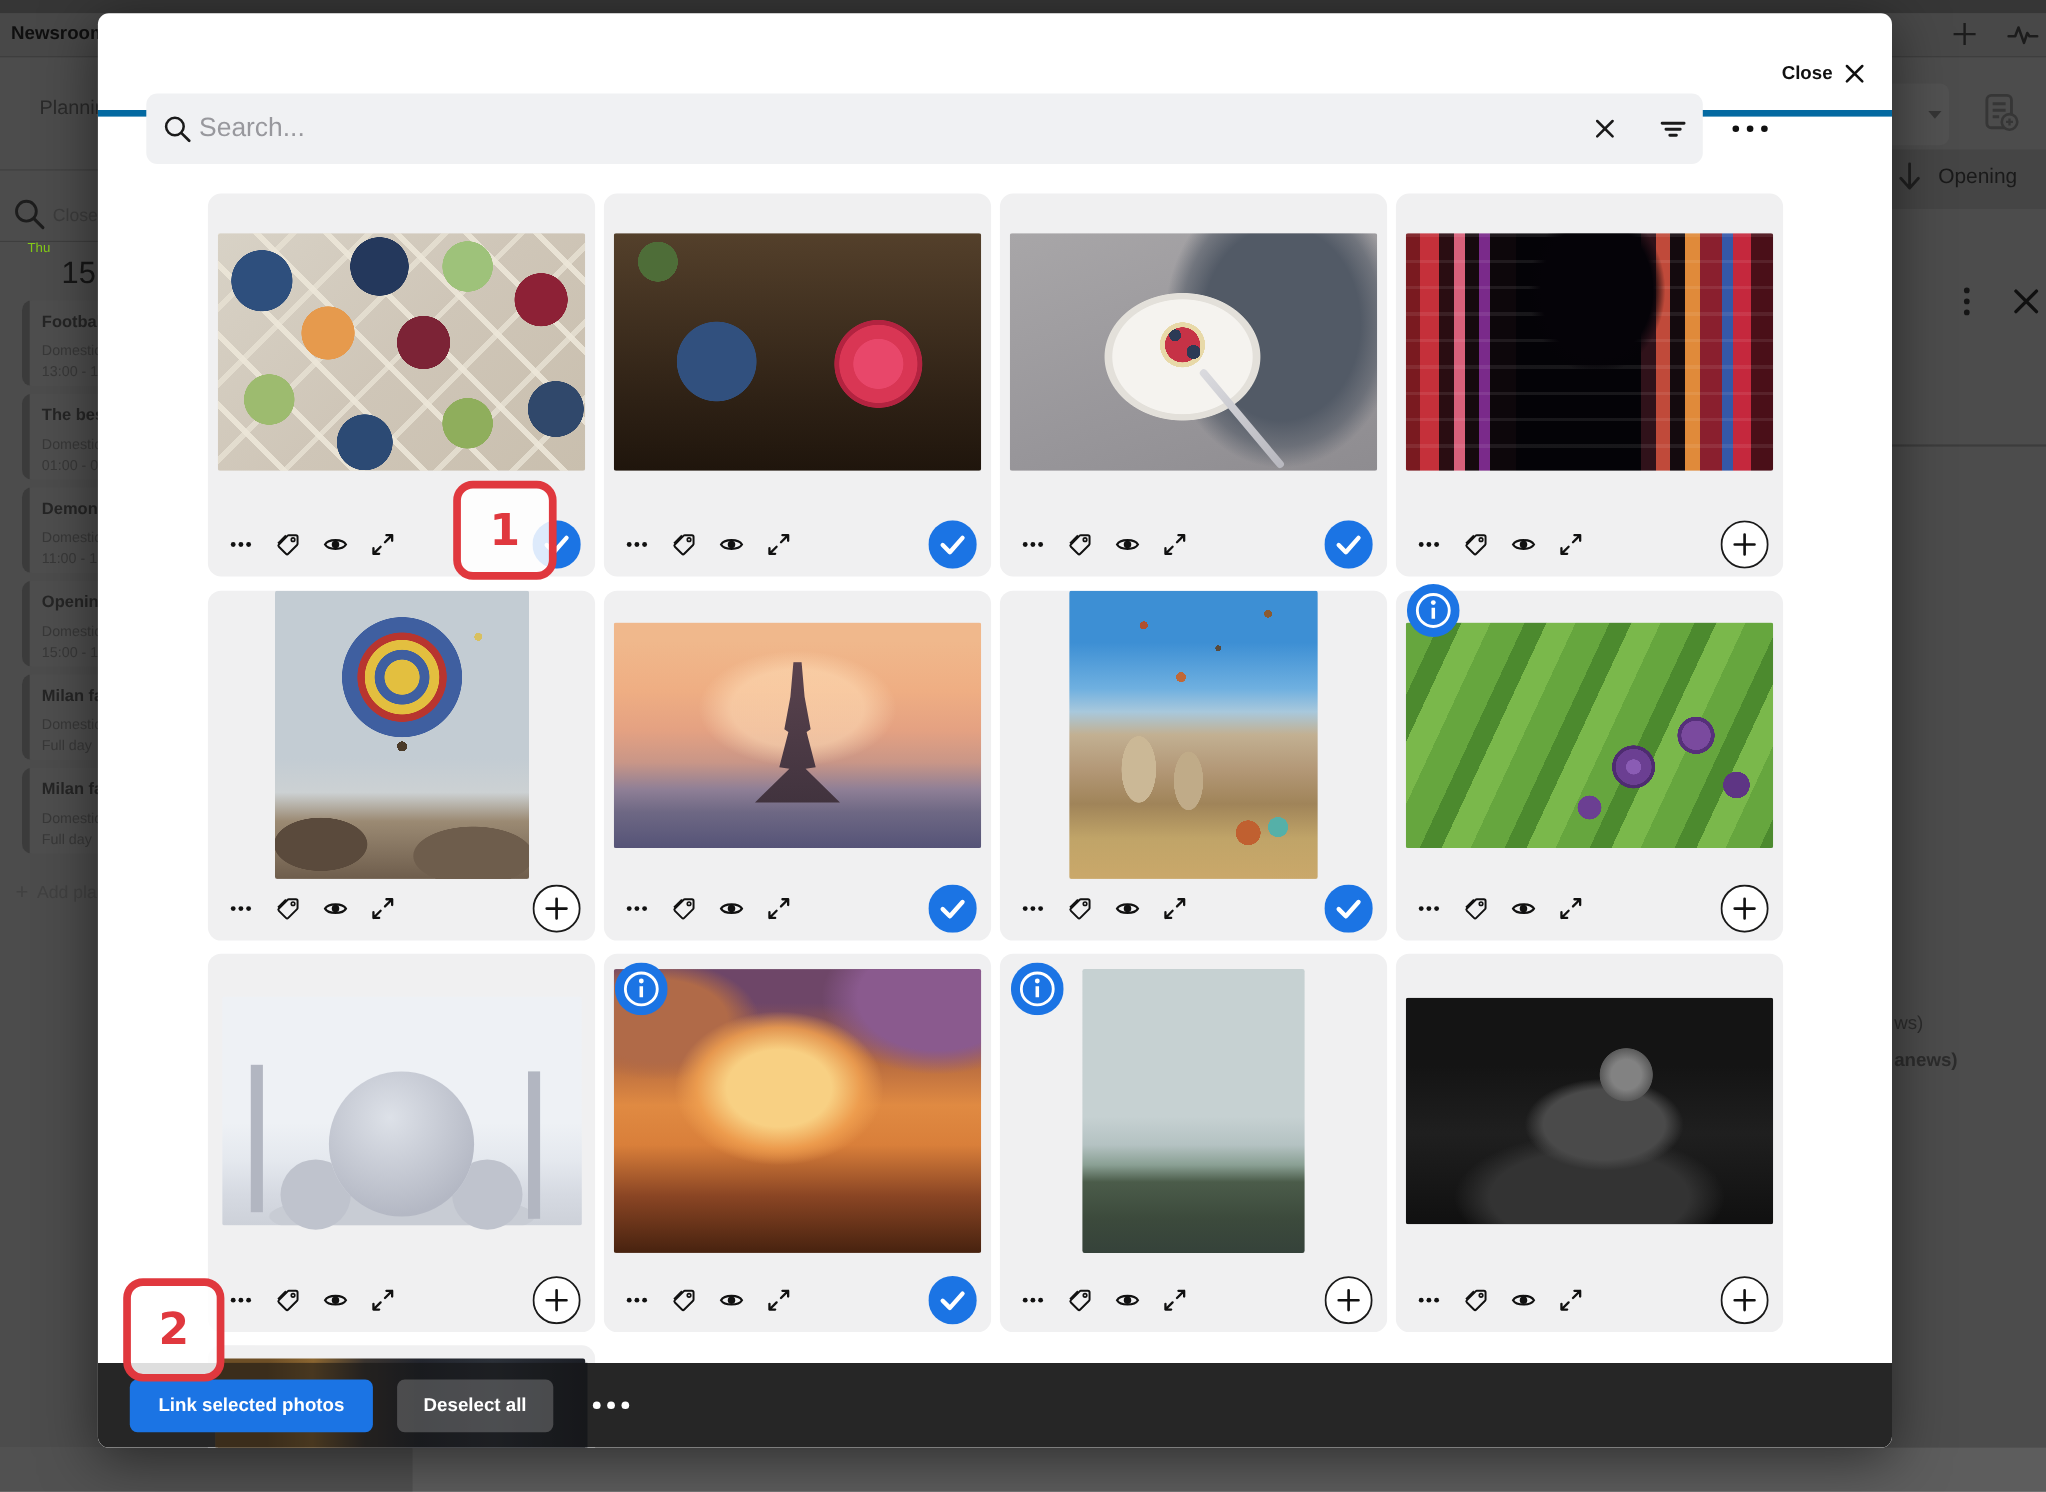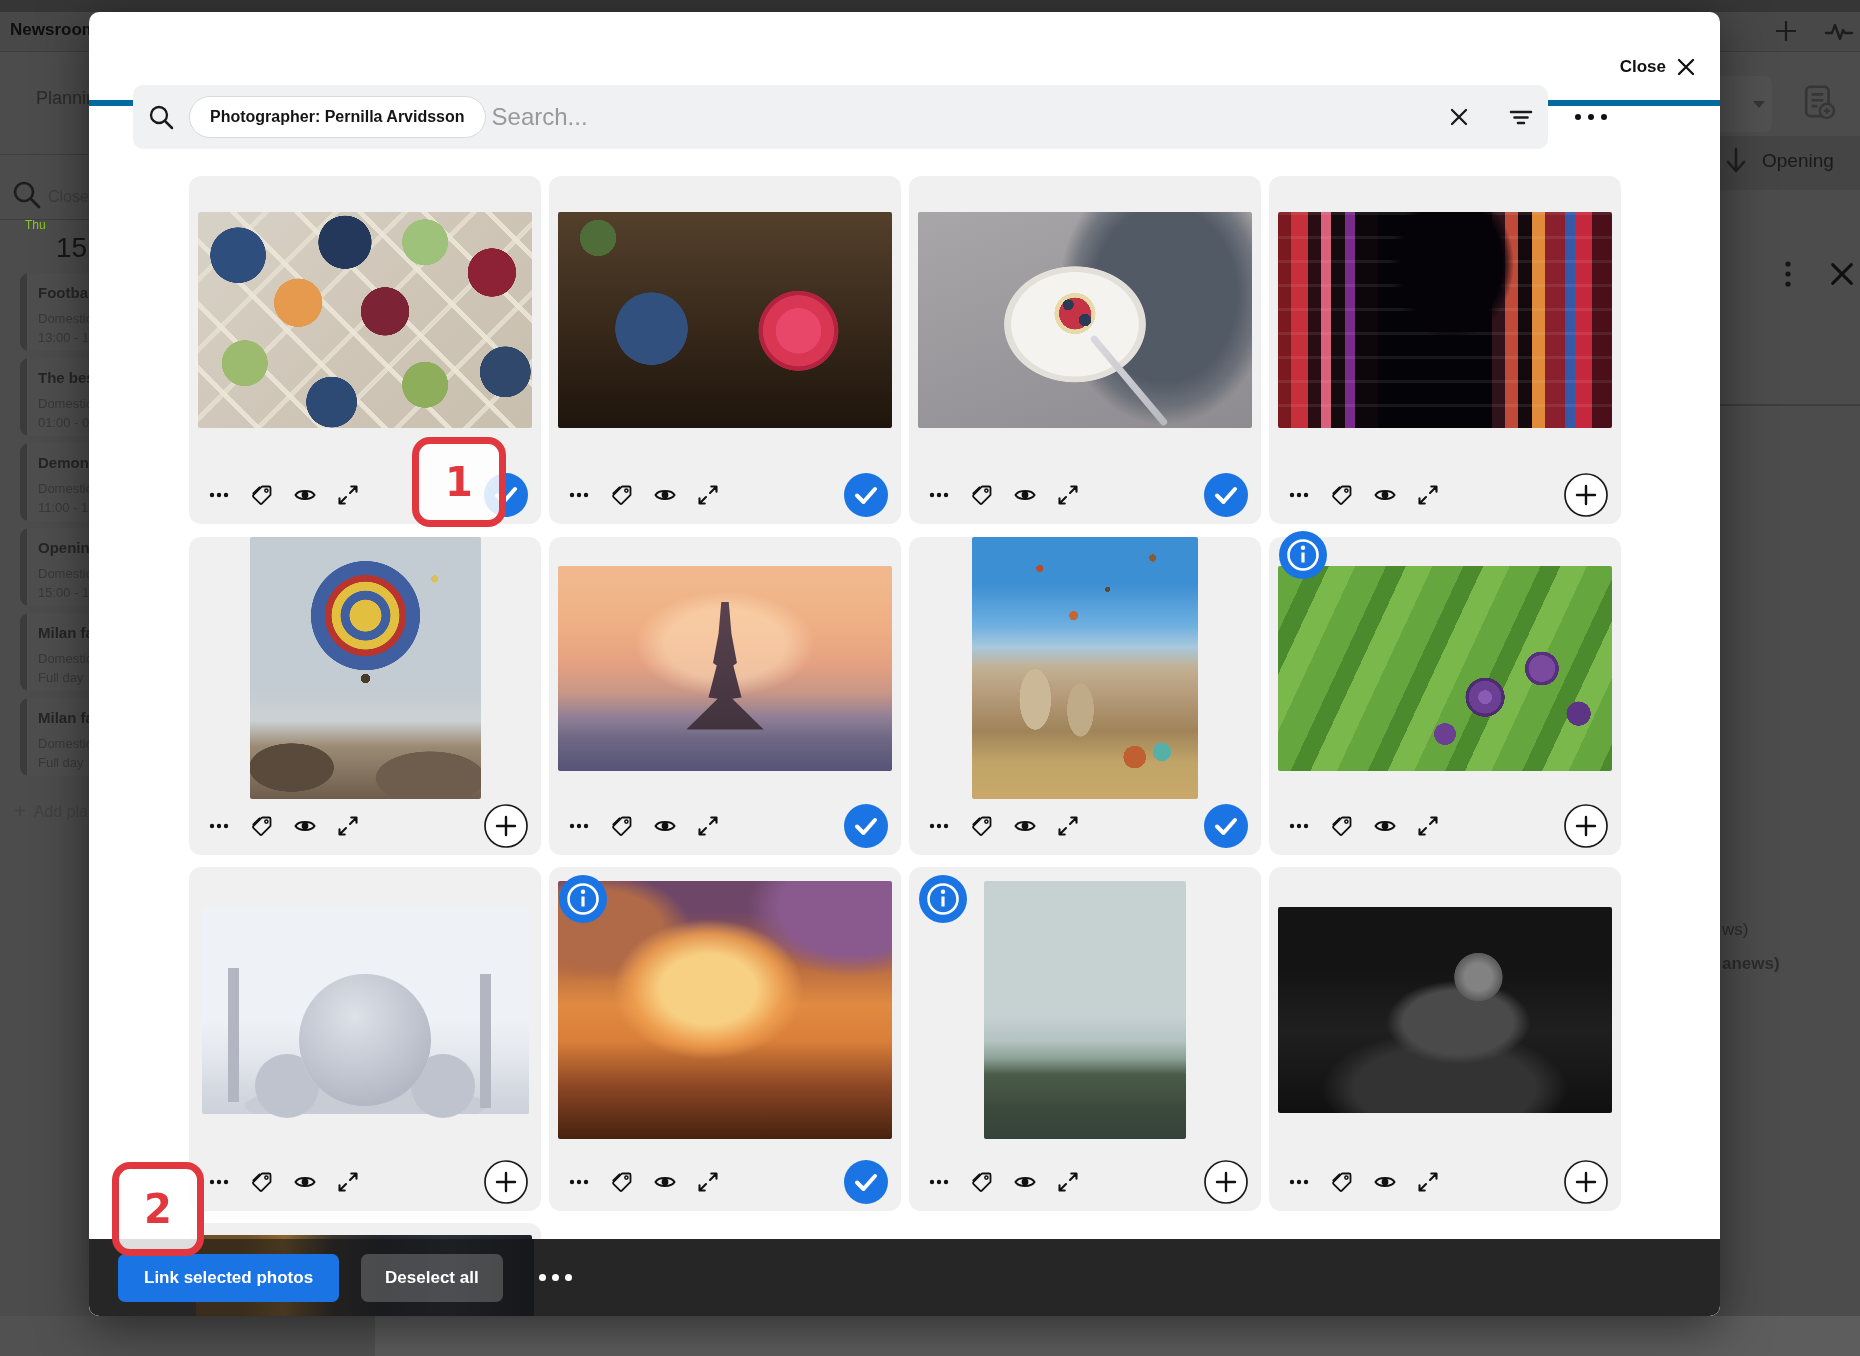--- a/index.html
+++ b/index.html
@@ -269,23 +269,20 @@
         </svg>
     </div>
   </div>
 
   <div class="search-wrap">
     <div class="search-bar">
       <svg width="28" height="28" viewBox="0 0 28 28" style="flex:none">
           <circle cx="12" cy="12" r="8" stroke="#1a1a1a" stroke-width="2.3" fill="none"></circle>
           <path d="M18 18l7 7" stroke="#1a1a1a" stroke-width="2.5" stroke-linecap="round"></path>
         </svg>
-      <div class="chip">
-          <span>Photographer: Pernilla Arvidsson</span>
-        </div>
       <input class="search-input" type="text" placeholder="Search..." style="">
       <svg class="bar-ic" viewBox="0 0 26 26">
           <path d="M6 6l14 14M20 6L6 20" stroke="#1a1a1a" stroke-width="2.3" stroke-linecap="round"></path>
         </svg>
       <svg class="bar-ic" viewBox="0 0 26 26">
           <path d="M3 8h20M6.5 13.5h13M10 19h6" stroke="#1a1a1a" stroke-width="2.6" stroke-linecap="round"></path>
         </svg>
     </div>
     <div class="dots3">
         <i></i>

